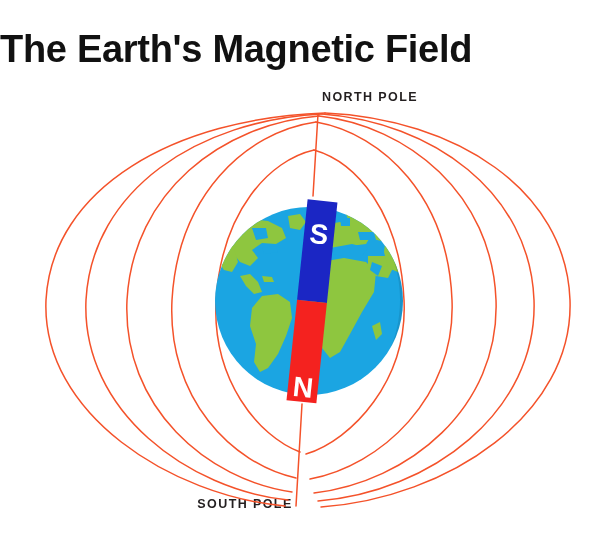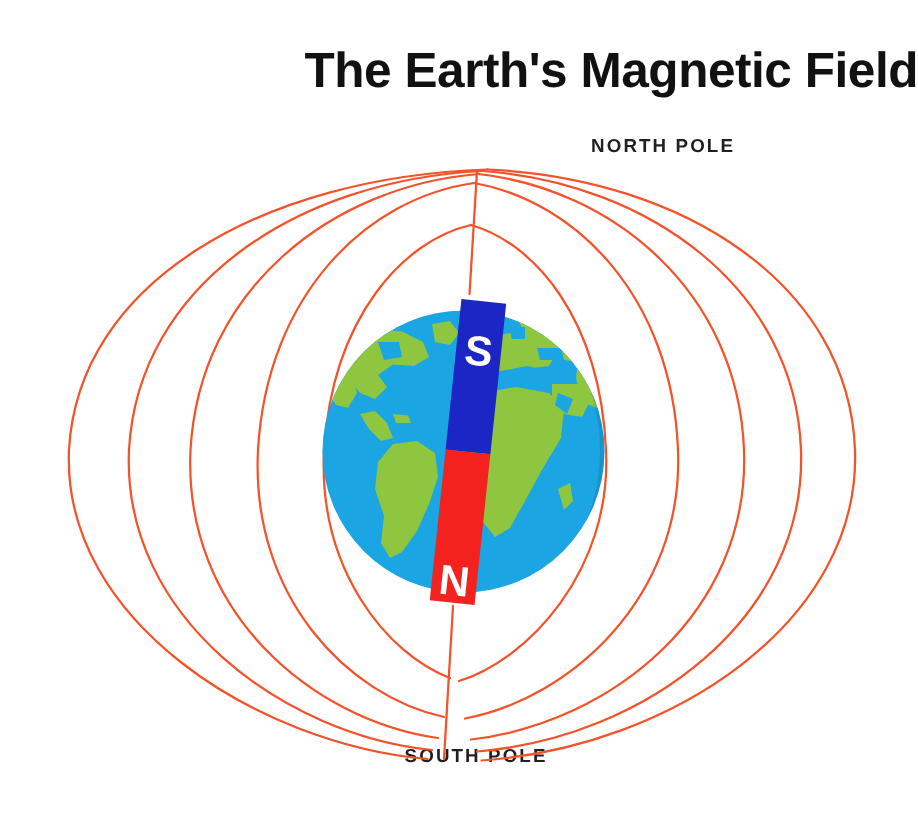--- a/index.html
+++ b/index.html
@@ -17,31 +17,31 @@
   #figure {
     position: relative;
     width: 612px;
     height: 544px;
   }
   #title {
     position: absolute;
     left: 0;
     top: 28px;
     width: 612px;
-    text-align: right;
-    font-size: 33px;
+    text-align: left;
+    font-size: 38px;
     font-weight: bold;
     color: #111111;
     letter-spacing: -0.3px;
     font-family: "Liberation Sans", sans-serif;
   }
   .pole-label {
     position: absolute;
     width: 240px;
-    text-align: right;
+    text-align: center;
     font-size: 12.5px;
     font-weight: bold;
     letter-spacing: 1.4px;
     color: #231f20;
     font-family: "Liberation Sans", sans-serif;
   }
   #north-pole-label { left: 250px; top: 90px; }
   #south-pole-label { left: 125px; top: 497px; }
   #scene {
     position: absolute;

